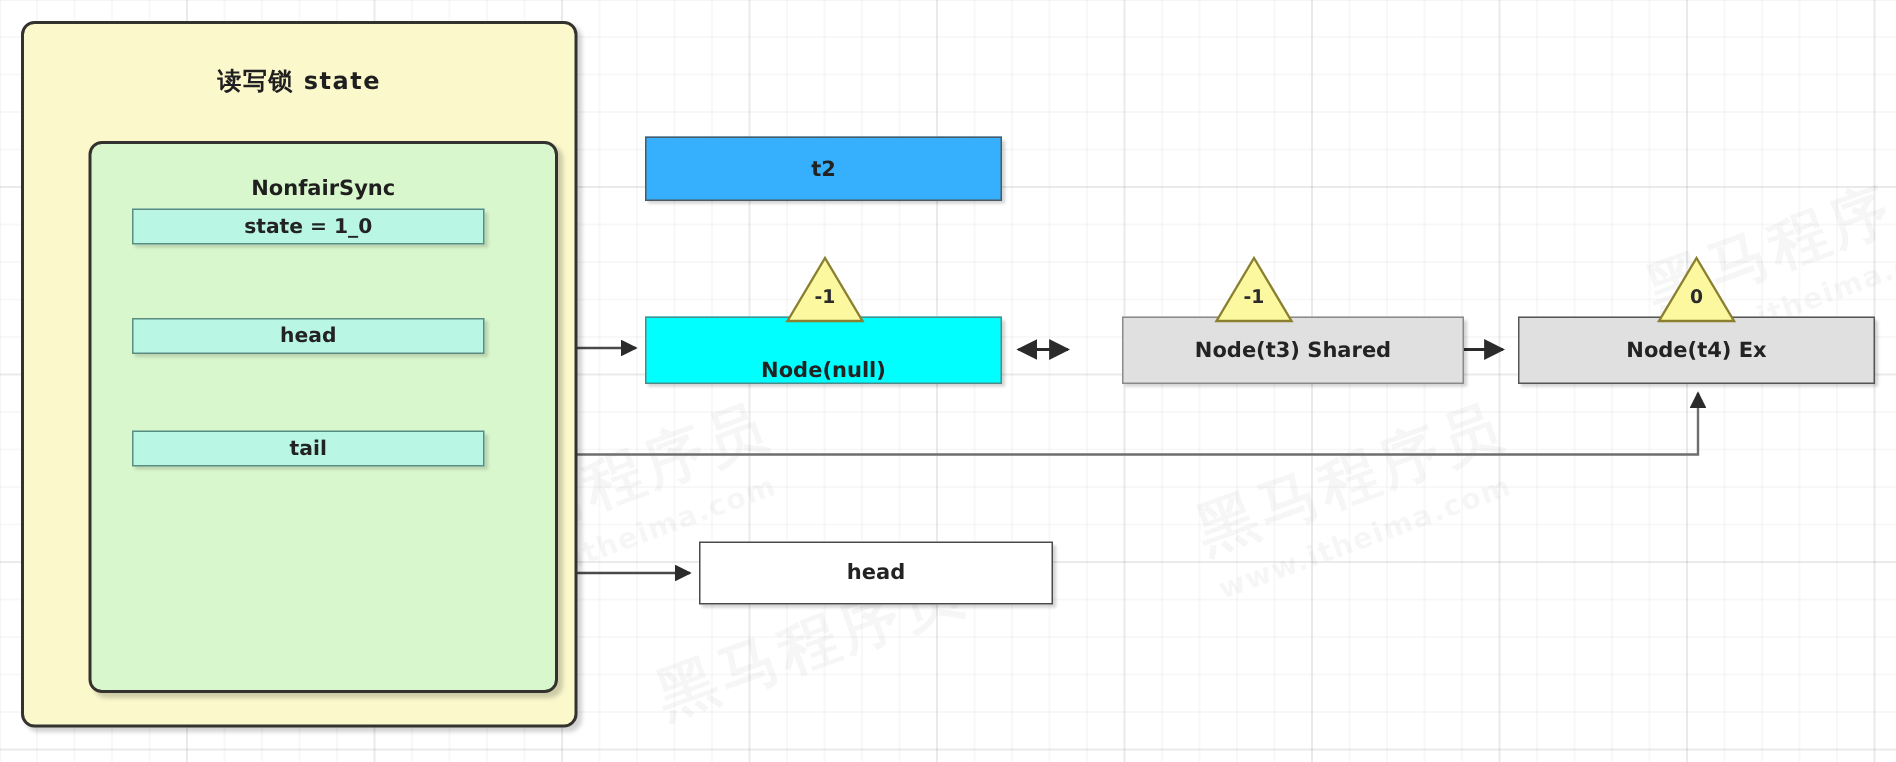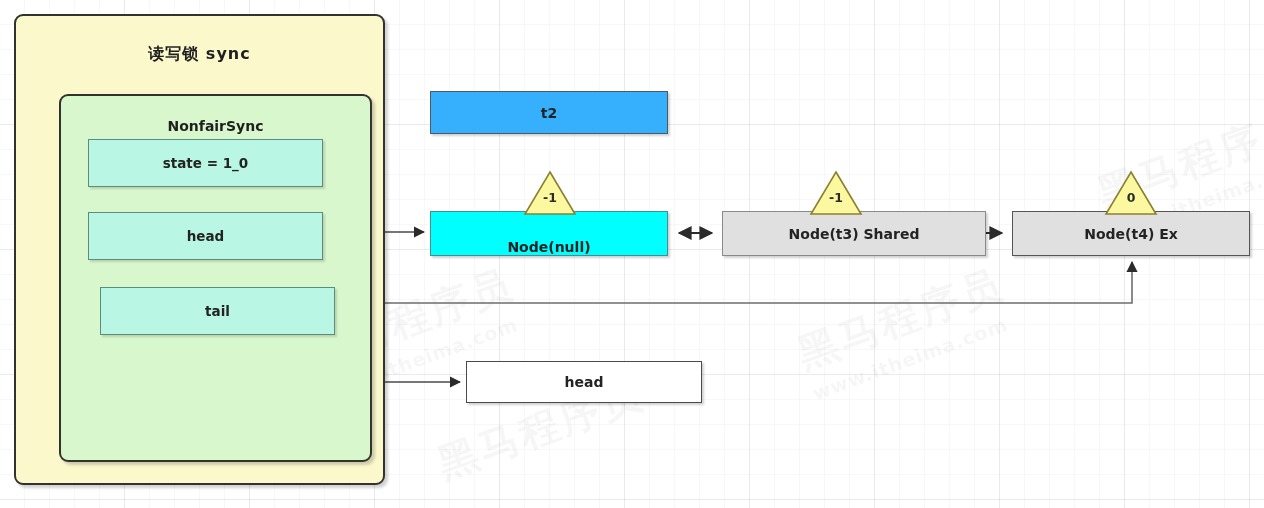--- a/index.html
+++ b/index.html
@@ -90,47 +90,47 @@
     font-weight: bold;
     color: #1f1f1f;
   }
 
   .field-box {
     background: #b9f6e3;
     border: 1.4px solid #5a8c80;
     font-size: 13.5px;
     left: 88px;
     width: 235px;
-    height: 48px;
+    height: 24px;
     box-shadow: 2px 2px 2px rgba(0,0,0,0.15);
   }
   .fb-state { top: 139px; }
   .fb-head  { top: 212px; }
-  .fb-tail  { top: 287px; margin-left: 12px; }
+  .fb-tail  { top: 287px; }
   .fb-eot   { top: 362px; }
 
   
   .t2-box {
     left: 430px; top: 91px;
     width: 238px; height: 43px;
     background: #36b0fc;
     border: 1.6px solid #4d5a63;
     font-size: 14px;
   }
   .node-null {
     left: 430px; top: 211px;
     width: 238px; height: 45px;
     background: #00ffff;
     border: 1.6px solid #4d8a8a;
     font-size: 14px;
     align-items: flex-end;
   }
   .node-t3 {
-    left: 722px; top: 211px;
-    width: 264px; height: 45px;
+    left: 748px; top: 211px;
+    width: 228px; height: 45px;
     background: #e0e0e0;
     border: 1.6px solid #8a8a8a;
     font-size: 14px;
   }
   .node-t4 {
     left: 1012px; top: 211px;
     width: 238px; height: 45px;
     background: #e0e0e0;
     border: 1.6px solid #555555;
     font-size: 14px;
@@ -207,21 +207,21 @@
     <path d="M 679 233 L 712 233" stroke="#2b2b2b" stroke-width="2" fill="none" marker-start="url(#arrowStart)" marker-end="url(#arrowEnd)"></path>
 
     <path d="M 960 233 L 1002 233" stroke="#2b2b2b" stroke-width="2" fill="none" marker-start="url(#arrowStart)" marker-end="url(#arrowEnd)"></path>
 
     <path d="M 323 303 L 1132 303 L 1132 262" stroke="#6e6e6e" stroke-width="1.6" fill="none" marker-end="url(#arrowEnd)"></path>
 
     <path d="M 323 382 L 460 382" stroke="#4a4a4a" stroke-width="1.6" fill="none" marker-end="url(#arrowEnd)"></path>
   </svg>
 
   <div class="node outer-box">
-    <div class="outer-title">读写锁 sync</div>
+    <div class="outer-title">读写锁 state</div>
 
     <div class="node inner-box">
       <div class="inner-title">NonfairSync</div>
     </div>
   </div>
 
   <div class="node field-box fb-state">
     <span>state = 1_0</span>
   </div>
   <div class="node field-box fb-head">

